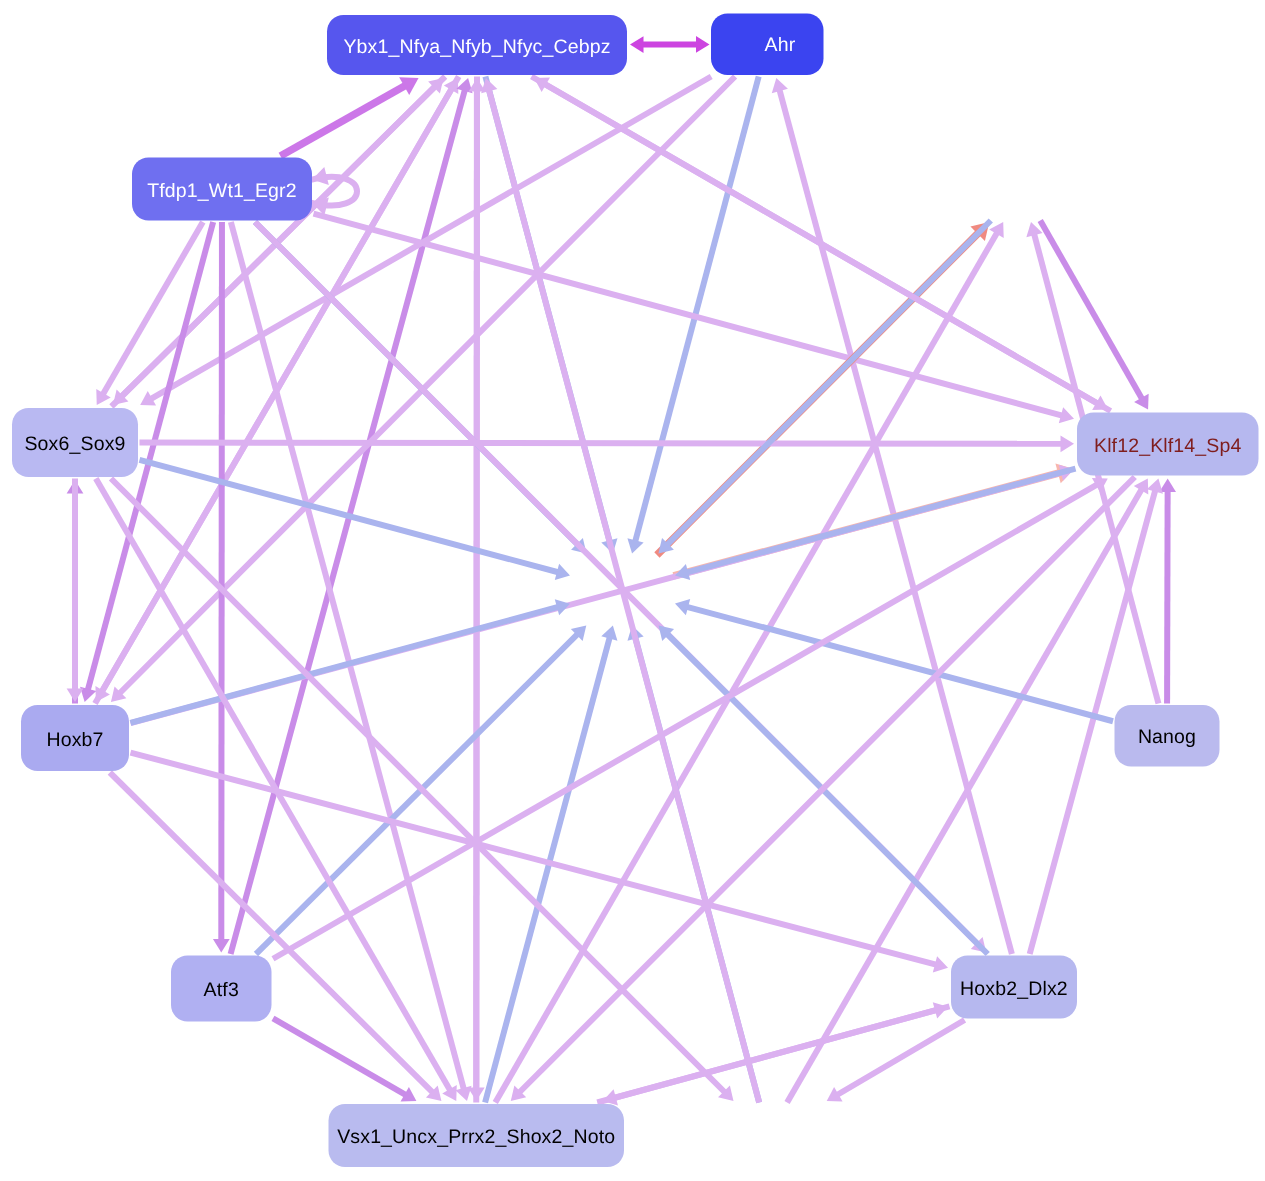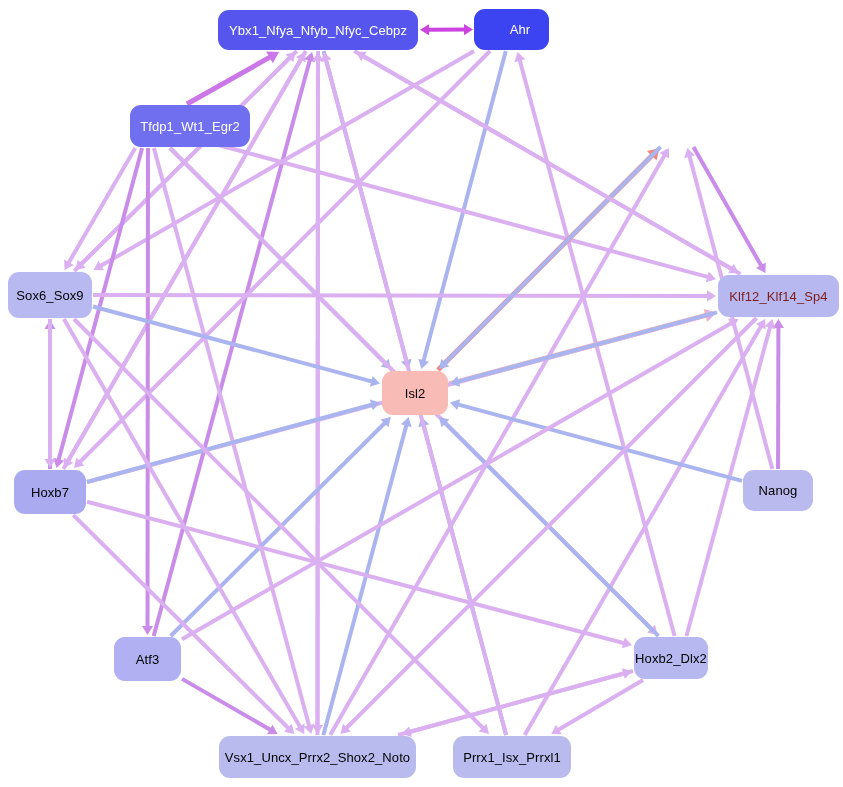--- a/index.html
+++ b/index.html
@@ -246,23 +246,21 @@
         <line x1="354.35526315789474" y1="51" x2="734.3960299436097" y2="270.52409112920776" stroke="#dbb0f0" stroke-width="4" stroke-linecap="butt"></line>
         <polygon points="738.6823308270676,273 728.098031948251,273.33017759445767 733.6800810387645,263.6665174208434" fill="#dbb0f0"></polygon>
       </g>
       <g>
         <line x1="506.1292984869326" y1="735" x2="325.1469505279036" y2="56.78264450405105" stroke="#dbb0f0" stroke-width="4" stroke-linecap="butt"></line>
         <polygon points="323.8707015130674,52 331.5824989809725,59.2570365724593 320.79980955365744,62.13439798772632" fill="#dbb0f0"></polygon>
       </g>
     </svg>
 <div class="node" style="left: 218px; top: 10px; width: 200px; height: 40px; background: rgb(86, 86, 238); color: rgb(255, 255, 255);">Ybx1_Nfya_Nfyb_Nfyc_Cebpz</div>
     <div class="node" style="left: 474px; top: 9px; width: 75px; height: 41px; background: rgb(59, 68, 240); color: rgb(255, 255, 255); padding-left: 17px;">Ahr</div>
-    <div class="node" style="left: 88px; top: 105px; width: 120px; height: 42px; background: rgb(111, 111, 240); color: rgb(255, 255, 255); margin-left: 42px;">Tfdp1_Wt1_Egr2</div>
+    <div class="node" style="left: 88px; top: 105px; width: 120px; height: 42px; background: rgb(111, 111, 240); color: rgb(255, 255, 255);">Tfdp1_Wt1_Egr2</div>
     <div class="node" style="left: 8px; top: 272px; width: 84px; height: 46px; background: rgb(185, 185, 242); color: rgb(0, 0, 0);">Sox6_Sox9</div>
     <div class="node" style="left: 718px; top: 275px; width: 121px; height: 42px; background: rgb(182, 184, 239); color: #7f1d1d; text-align: right;">Klf12_Klf14_Sp4</div>
-    <div class="node" style="left: 382px; top: 371px; width: 66px; height: 44px; background: rgb(249, 187, 181); color: rgb(0, 0, 0);">Isl2</div>
     <div class="node" style="left: 14px; top: 470px; width: 72px; height: 44px; background: rgb(170, 170, 240); color: rgb(0, 0, 0);">Hoxb7</div>
     <div class="node" style="left: 743px; top: 470px; width: 70px; height: 41px; background: rgb(186, 186, 238); color: rgb(0, 0, 0); text-align: right;">Nanog</div>
     <div class="node" style="left: 114px; top: 637px; width: 67px; height: 44px; background: rgb(176, 176, 242); color: rgb(0, 0, 0);">Atf3</div>
-    <div class="node" style="left: 634px; top: 637px; width: 74px; height: 42px; background: rgb(182, 184, 239); color: rgb(0, 0, 0);">Hoxb2_Dlx2</div>
+    <div class="node" style="left: 634px; top: 637px; width: 84px; height: 42px; background: rgb(182, 184, 239); color: rgb(0, 0, 0);">Hoxb2_Dlx2</div>
     <div class="node" style="left: 219px; top: 736px; width: 197px; height: 42px; background: rgb(185, 187, 239); color: rgb(0, 0, 0);">Vsx1_Uncx_Prrx2_Shox2_Noto</div>
-    <div class="node" style="left: 453px; top: 736px; width: 118px; height: 42px; background: rgb(185, 187, 239); color: rgb(0, 0, 0);">Prrx1_Isx_Prrxl1</div>
   </div>
 
 </body></html>

